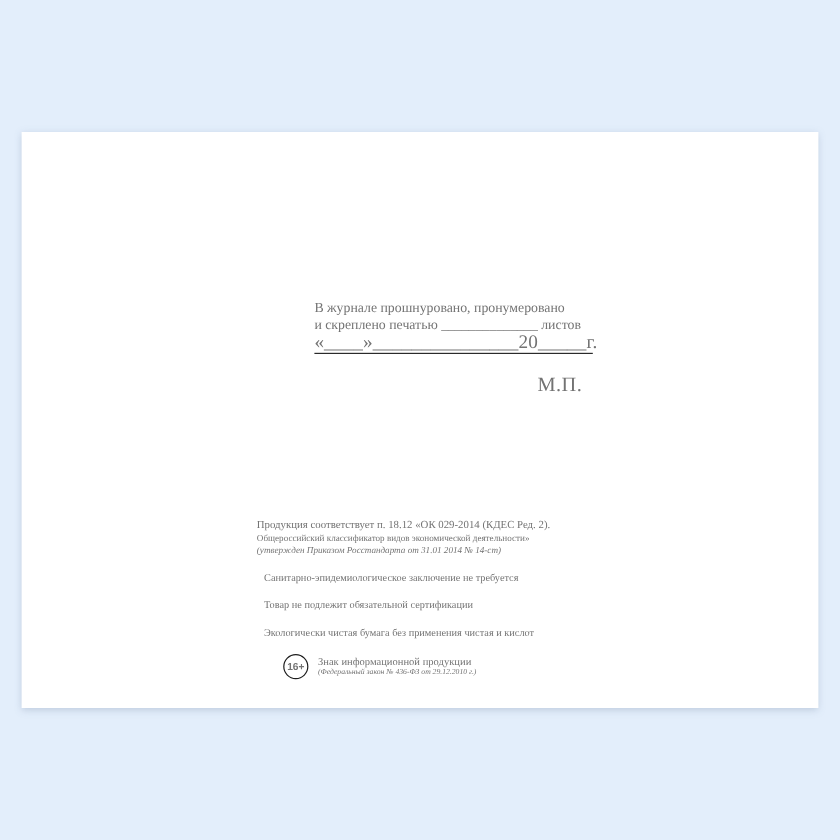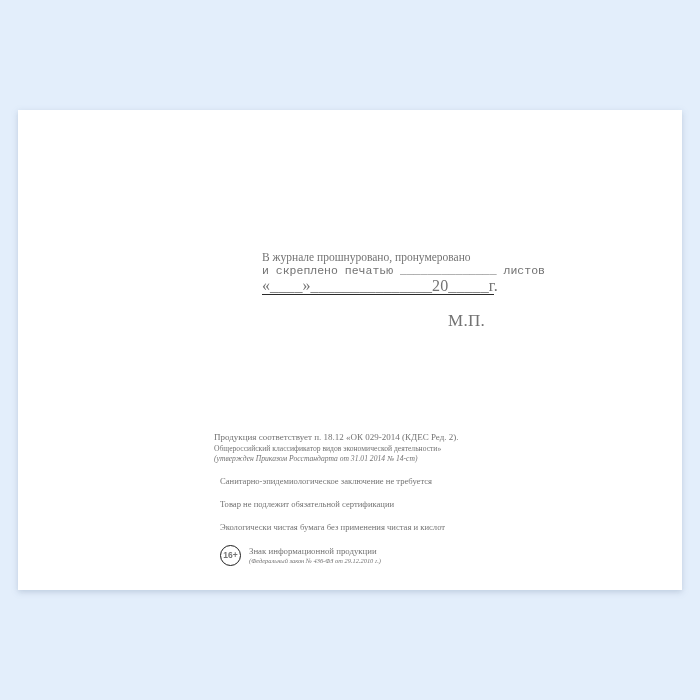--- a/index.html
+++ b/index.html
@@ -37,21 +37,20 @@
   }
   .line1 {
     font-size: 11.5px;
     line-height: 14px;
     white-space: nowrap;
   }
   .line2 {
     font-size: 11.5px;
     line-height: 14px;
     white-space: nowrap;
-    font-family: Liberation Mono, monospace;
   }
   .line3 {
     font-size: 16px;
     line-height: 15px;
     white-space: nowrap;
     letter-spacing: 0.1px;
   }
   .line4 {
     font-size: 11.5px;
     line-height: 15px;
@@ -113,20 +112,21 @@
     border: 1.2px solid #1d1d1d;
     border-radius: 50%;
     display: flex;
     align-items: center;
     justify-content: center;
     font-size: 8.5px;
     font-weight: bold;
     font-family: "Liberation Sans", sans-serif;
     line-height: 1;
     flex: 0 0 auto;
+    margin-left: 16px;
   }
   .sign-text {
     margin-left: 8px;
   }
   .sign-title {
     font-size: 8.8px;
     line-height: 11px;
     white-space: nowrap;
   }
   .sign-sub {

